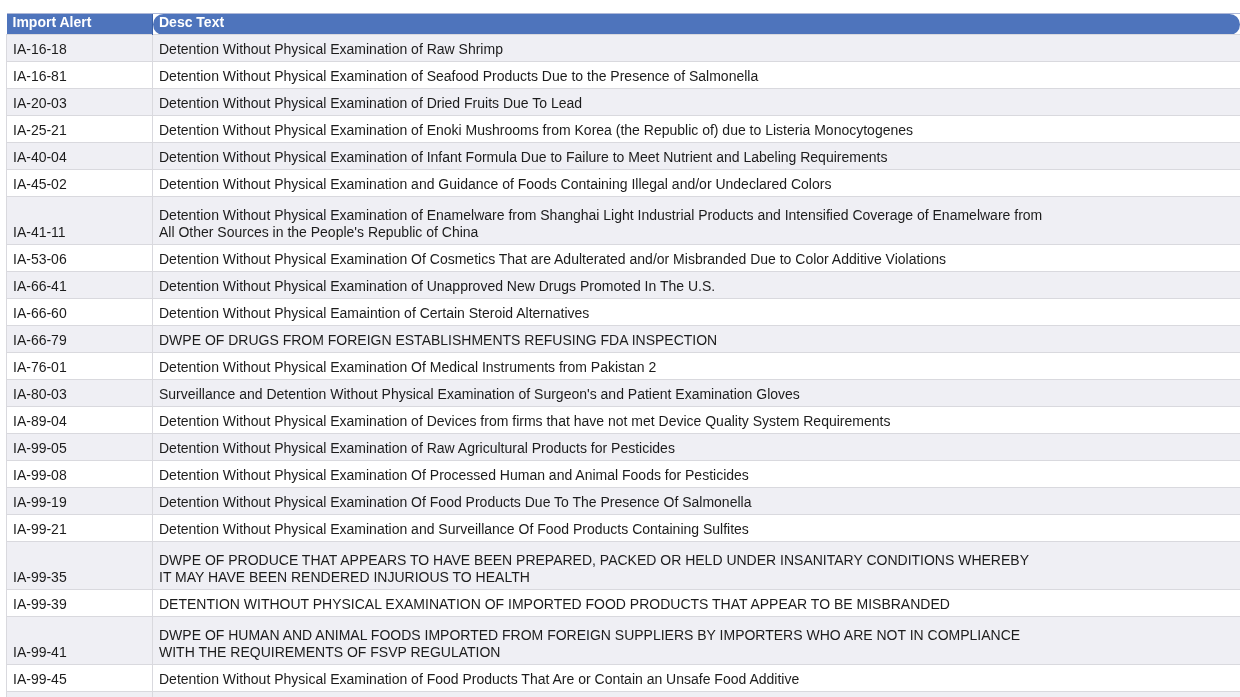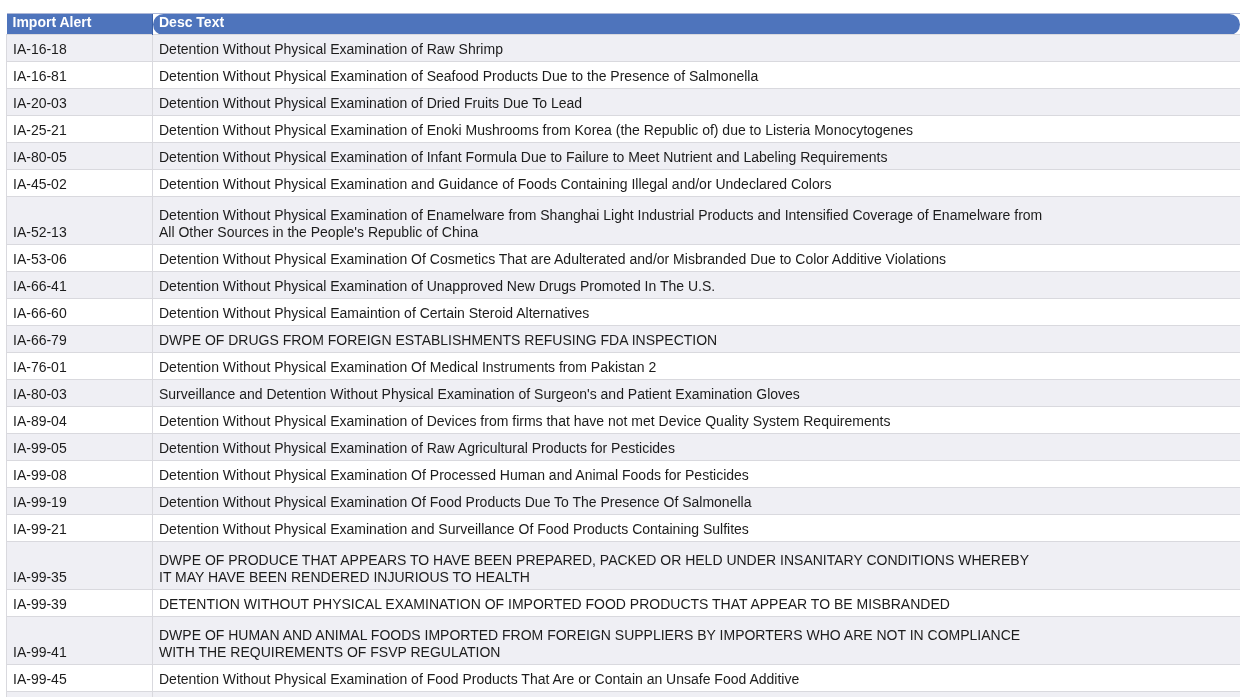--- a/index.html
+++ b/index.html
@@ -80,29 +80,29 @@
   </tr>
         <tr>
     <td class="id-cell">IA-20-03</td>
     <td class="desc-cell">Detention Without Physical Examination of Dried Fruits Due To Lead</td>
   </tr>
         <tr>
     <td class="id-cell">IA-25-21</td>
     <td class="desc-cell">Detention Without Physical Examination of Enoki Mushrooms from Korea (the Republic of) due to Listeria Monocytogenes</td>
   </tr>
         <tr>
-    <td class="id-cell">IA-80-05</td>
+    <td class="id-cell">IA-40-04</td>
     <td class="desc-cell">Detention Without Physical Examination of Infant Formula Due to Failure to Meet Nutrient and Labeling Requirements</td>
   </tr>
         <tr>
     <td class="id-cell">IA-45-02</td>
     <td class="desc-cell">Detention Without Physical Examination and Guidance of Foods Containing Illegal and/or Undeclared Colors</td>
   </tr>
         <tr style="height: 48px;">
-    <td class="id-cell">IA-52-13</td>
+    <td class="id-cell">IA-41-11</td>
     <td class="desc-cell">Detention Without Physical Examination of Enamelware from Shanghai Light Industrial Products and Intensified Coverage of Enamelware from
 All Other Sources in the People's Republic of China</td>
   </tr>
         <tr>
     <td class="id-cell">IA-53-06</td>
     <td class="desc-cell">Detention Without Physical Examination Of Cosmetics That are Adulterated and/or Misbranded Due to Color Additive Violations</td>
   </tr>
         <tr>
     <td class="id-cell">IA-66-41</td>
     <td class="desc-cell">Detention Without Physical Examination of Unapproved New Drugs Promoted In The U.S.</td>

